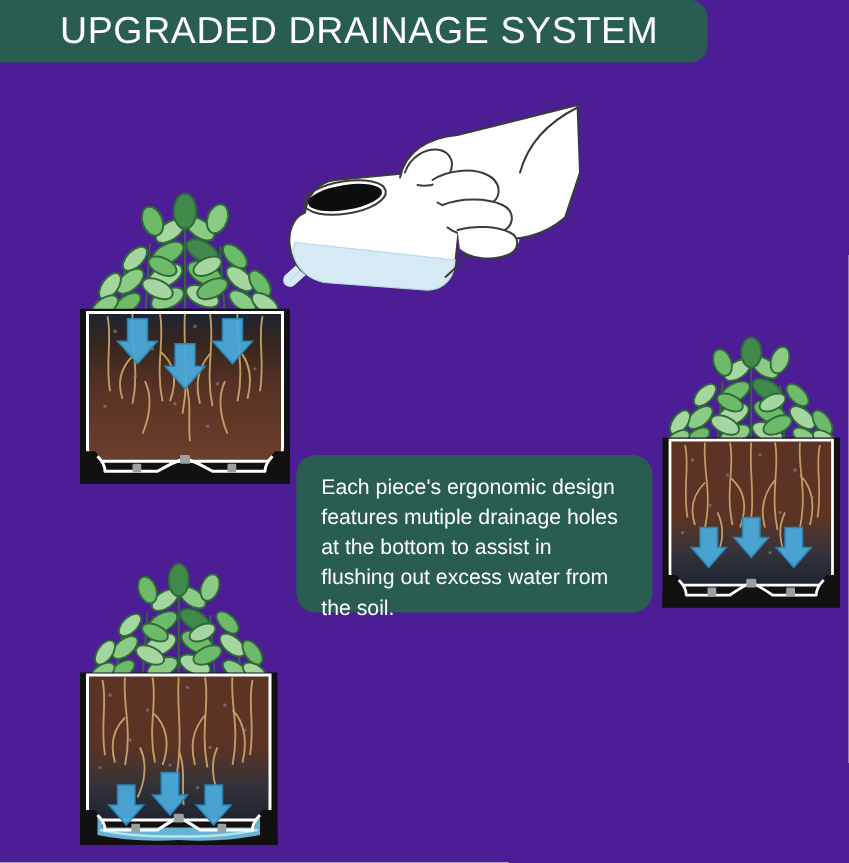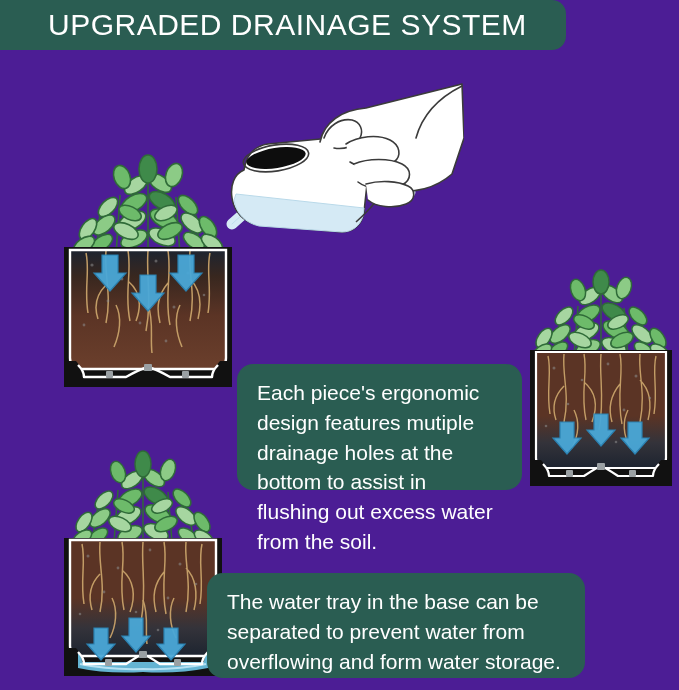--- a/index.html
+++ b/index.html
@@ -17,21 +17,21 @@
   }
   .header-title{
     color:#ffffff;font-size:30px;letter-spacing:.5px;
     font-weight:400;padding-left:48px;white-space:nowrap;
     font-family:"Liberation Sans",sans-serif;
   }
 
   
   .callout{
     position:absolute;background:#2a5d52;border-radius:16px;
-    color:#fff;font-size:21px;line-height:1.42;
+    color:#fff;font-size:17px;line-height:1.42;
     padding:14px 18px 14px 20px;box-sizing:border-box;
   }
   #callout-1{left:237px;top:364px;width:285px;height:126px;z-index:6;}
   #callout-2{left:207px;top:573px;width:378px;height:105px;z-index:6;}
   .callout p{margin:0;}
 
   
   .planter{position:absolute;}
   .planter svg{display:block;overflow:visible;}
 
@@ -381,17 +381,14 @@
         <path d="M88 202 l14 -16 h-7 v-18 h-14 v18 h-7 z"></path>
         <path d="M123 210 l14 -16 h-7 v-16 h-14 v16 h-7 z"></path>
       </g>
     </svg>
   </div>
 
   <div class="callout" id="callout-1">
     <p>Each piece's ergonomic design features mutiple drainage holes at the bottom to assist in flushing out excess water from the soil.</p>
   </div>
 
-  <div class="callout" id="callout-2">
-    <p>The water tray in the base can be separated to prevent water from overflowing and form water storage.</p>
-  </div>
 
 </div>
 
 </body></html>

